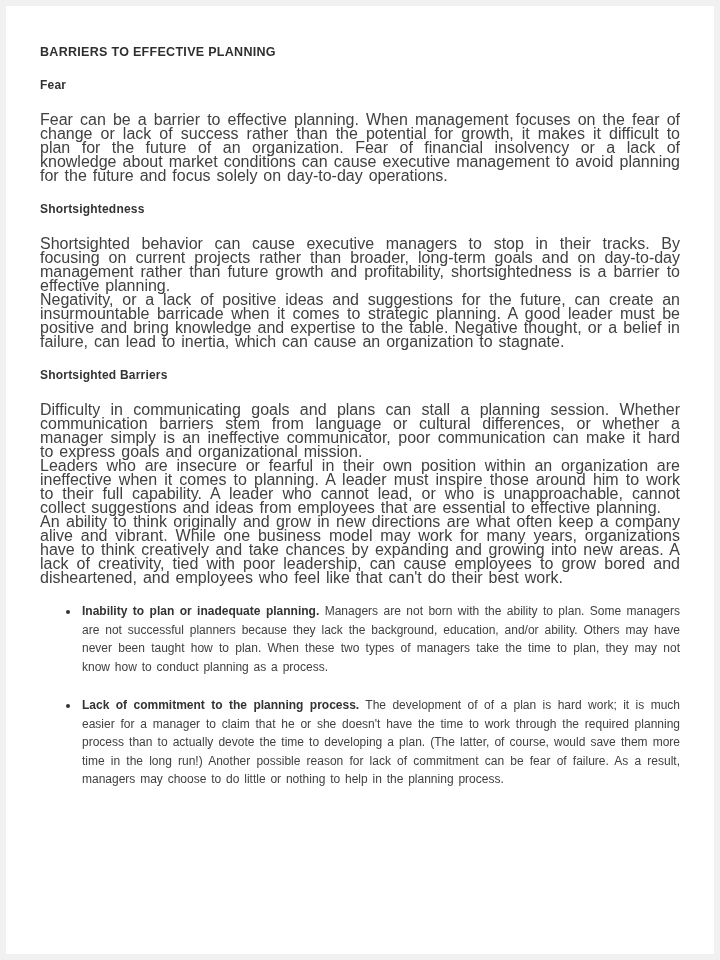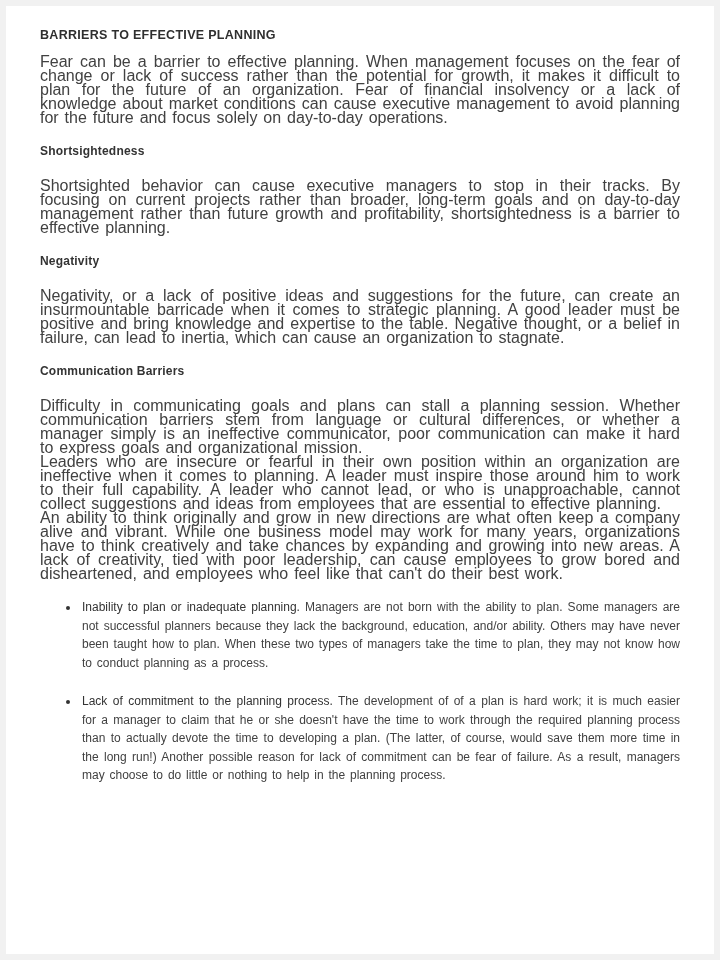--- a/index.html
+++ b/index.html
@@ -8,21 +8,21 @@
     width: 720px;
     height: 960px;
     background: #f4f4f4;
     font-family: "Liberation Sans", "DejaVu Sans", sans-serif;
   }
   .page {
     width: 720px;
     height: 960px;
     background: #ffffff;
     border: 6px solid #f1f1f1;
-    padding: 22px 34px 0 34px;
+    padding: 39px 34px 0 34px;
     overflow: hidden;
   }
   .doc-title {
     font-size: 12.5px;
     line-height: 14px;
     font-weight: bold;
     color: #2f2f2f;
     letter-spacing: 0.3px;
     margin: 0 0 13px 0;
   }
@@ -52,47 +52,47 @@
     font-size: 12px;
     line-height: 18.5px;
     color: #414141;
     text-align: justify;
     word-spacing: 1.5px;
     padding-left: 2px;
   }
   .bullet-item + .bullet-item { margin-top: 20px; }
   .bullet-item::marker { color: #333333; }
   .bullet-lead {
-    font-weight: normal;
+    font-weight: bold;
     color: #333333;
   }
 </style>
 </head>
 <body>
 
 <div class="page">
 
   <div class="doc-title">BARRIERS TO EFFECTIVE PLANNING</div>
 
   <div class="section">
+    <div class="section-heading">Fear</div>
     <p class="section-body">Fear can be a barrier to effective planning. When management focuses on the fear of change or lack of success rather than the potential for growth, it makes it difficult to plan for the future of an organization. Fear of financial insolvency or a lack of knowledge about market conditions can cause executive management to avoid planning for the future and focus solely on day-to-day operations.</p>
   </div>
 
   <div class="section">
     <div class="section-heading">Shortsightedness</div>
     <p class="section-body">Shortsighted behavior can cause executive managers to stop in their tracks. By focusing on current projects rather than broader, long-term goals and on day-to-day management rather than future growth and profitability, shortsightedness is a barrier to effective planning.</p>
   </div>
 
   <div class="section">
-    <div class="section-heading">Negativity</div>
     <p class="section-body">Negativity, or a lack of positive ideas and suggestions for the future, can create an insurmountable barricade when it comes to strategic planning. A good leader must be positive and bring knowledge and expertise to the table. Negative thought, or a belief in failure, can lead to inertia, which can cause an organization to stagnate.</p>
   </div>
 
   <div class="section">
-    <div class="section-heading">Communication Barriers</div>
+    <div class="section-heading">Shortsighted Barriers</div>
     <p class="section-body">Difficulty in communicating goals and plans can stall a planning session. Whether communication barriers stem from language or cultural differences, or whether a manager simply is an ineffective communicator, poor communication can make it hard to express goals and organizational mission.</p>
   </div>
 
   <div class="section">
     <p class="section-body">Leaders who are insecure or fearful in their own position within an organization are ineffective when it comes to planning. A leader must inspire those around him to work to their full capability. A leader who cannot lead, or who is unapproachable, cannot collect suggestions and ideas from employees that are essential to effective planning.</p>
   </div>
 
   <div class="section">
     <p class="section-body">An ability to think originally and grow in new directions are what often keep a company alive and vibrant. While one business model may work for many years, organizations have to think creatively and take chances by expanding and growing into new areas. A lack of creativity, tied with poor leadership, can cause employees to grow bored and disheartened, and employees who feel like that can't do their best work.</p>
   </div>

